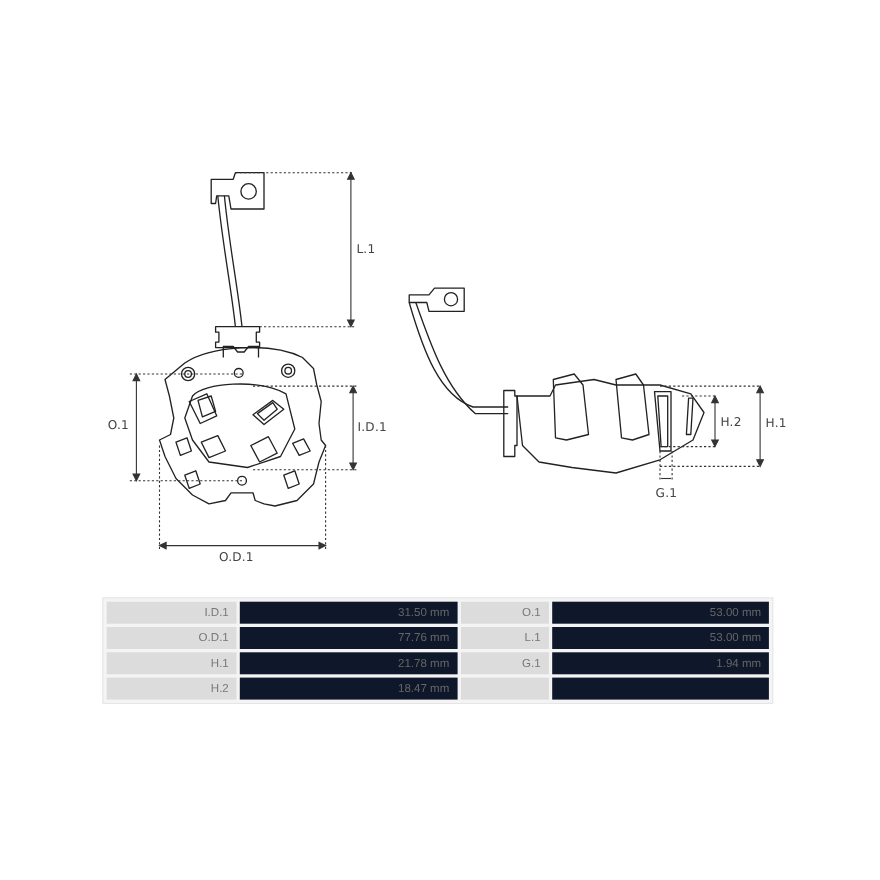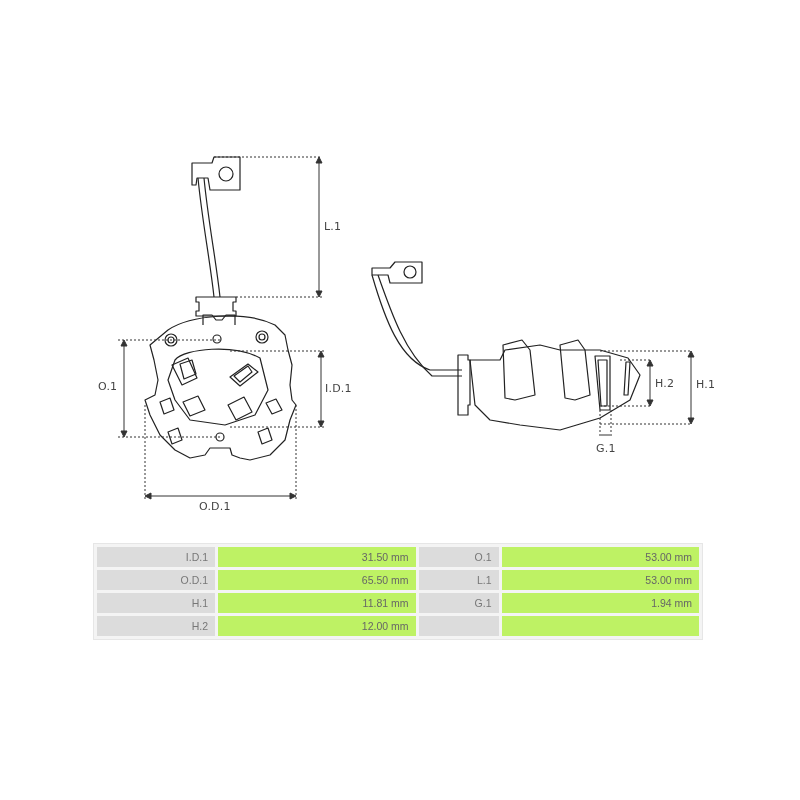--- a/index.html
+++ b/index.html
@@ -4,21 +4,21 @@
 <style>
   html, body { margin: 0; padding: 0; background: #ffffff; }
   body { width: 800px; height: 800px; position: relative; overflow: hidden;
          font-family: "DejaVu Sans", sans-serif; color: #555; }
   .drawing { position: absolute; left: 0; top: 0; width: 800px; height: 530px; }
   .dim-label { position: absolute; font-family: "DejaVu Sans", sans-serif; font-size: 11px; color: #444; letter-spacing: 0.2px; }
   .specs { position: absolute; left: 93px; top: 543px; width: 610px; border-collapse: separate; border-spacing: 3px;
            background: #f4f4f4; border: 1px solid #e6e6e6; }
   .specs td { height: 20px; font-family: "Liberation Sans", sans-serif; font-size: 10.5px; color: #666; text-align: right; padding: 0 7px; }
   .specs td.k { background: #dcdcdc; width: 104px; color: #777; }
-  .specs td.v { background: #bef264; }
+  .specs td.v { background: #0f172a; }
   .specs td.k2 { width: 66px; }
 </style>
 </head>
 <body>
 
 <svg class="drawing" viewBox="0 0 800 530" xmlns="http://www.w3.org/2000/svg">
   <g fill="none" stroke="#222" stroke-width="1.2" stroke-linejoin="round">
 
     <g>
 
@@ -120,30 +120,30 @@
 <table class="specs">
   <tbody>
     <tr>
       <td class="k">I.D.1</td>
       <td class="v">31.50 mm</td>
       <td class="k k2">O.1</td>
       <td class="v">53.00 mm</td>
     </tr>
     <tr>
       <td class="k">O.D.1</td>
-      <td class="v">65.50 mm</td>
+      <td class="v">77.76 mm</td>
       <td class="k k2">L.1</td>
       <td class="v">53.00 mm</td>
     </tr>
     <tr>
       <td class="k">H.1</td>
-      <td class="v">11.81 mm</td>
+      <td class="v">21.78 mm</td>
       <td class="k k2">G.1</td>
       <td class="v">1.94 mm</td>
     </tr>
     <tr>
       <td class="k">H.2</td>
-      <td class="v">12.00 mm</td>
+      <td class="v">18.47 mm</td>
       <td class="k k2"></td>
       <td class="v"></td>
     </tr>
   </tbody>
 </table>
 
 </body></html>

